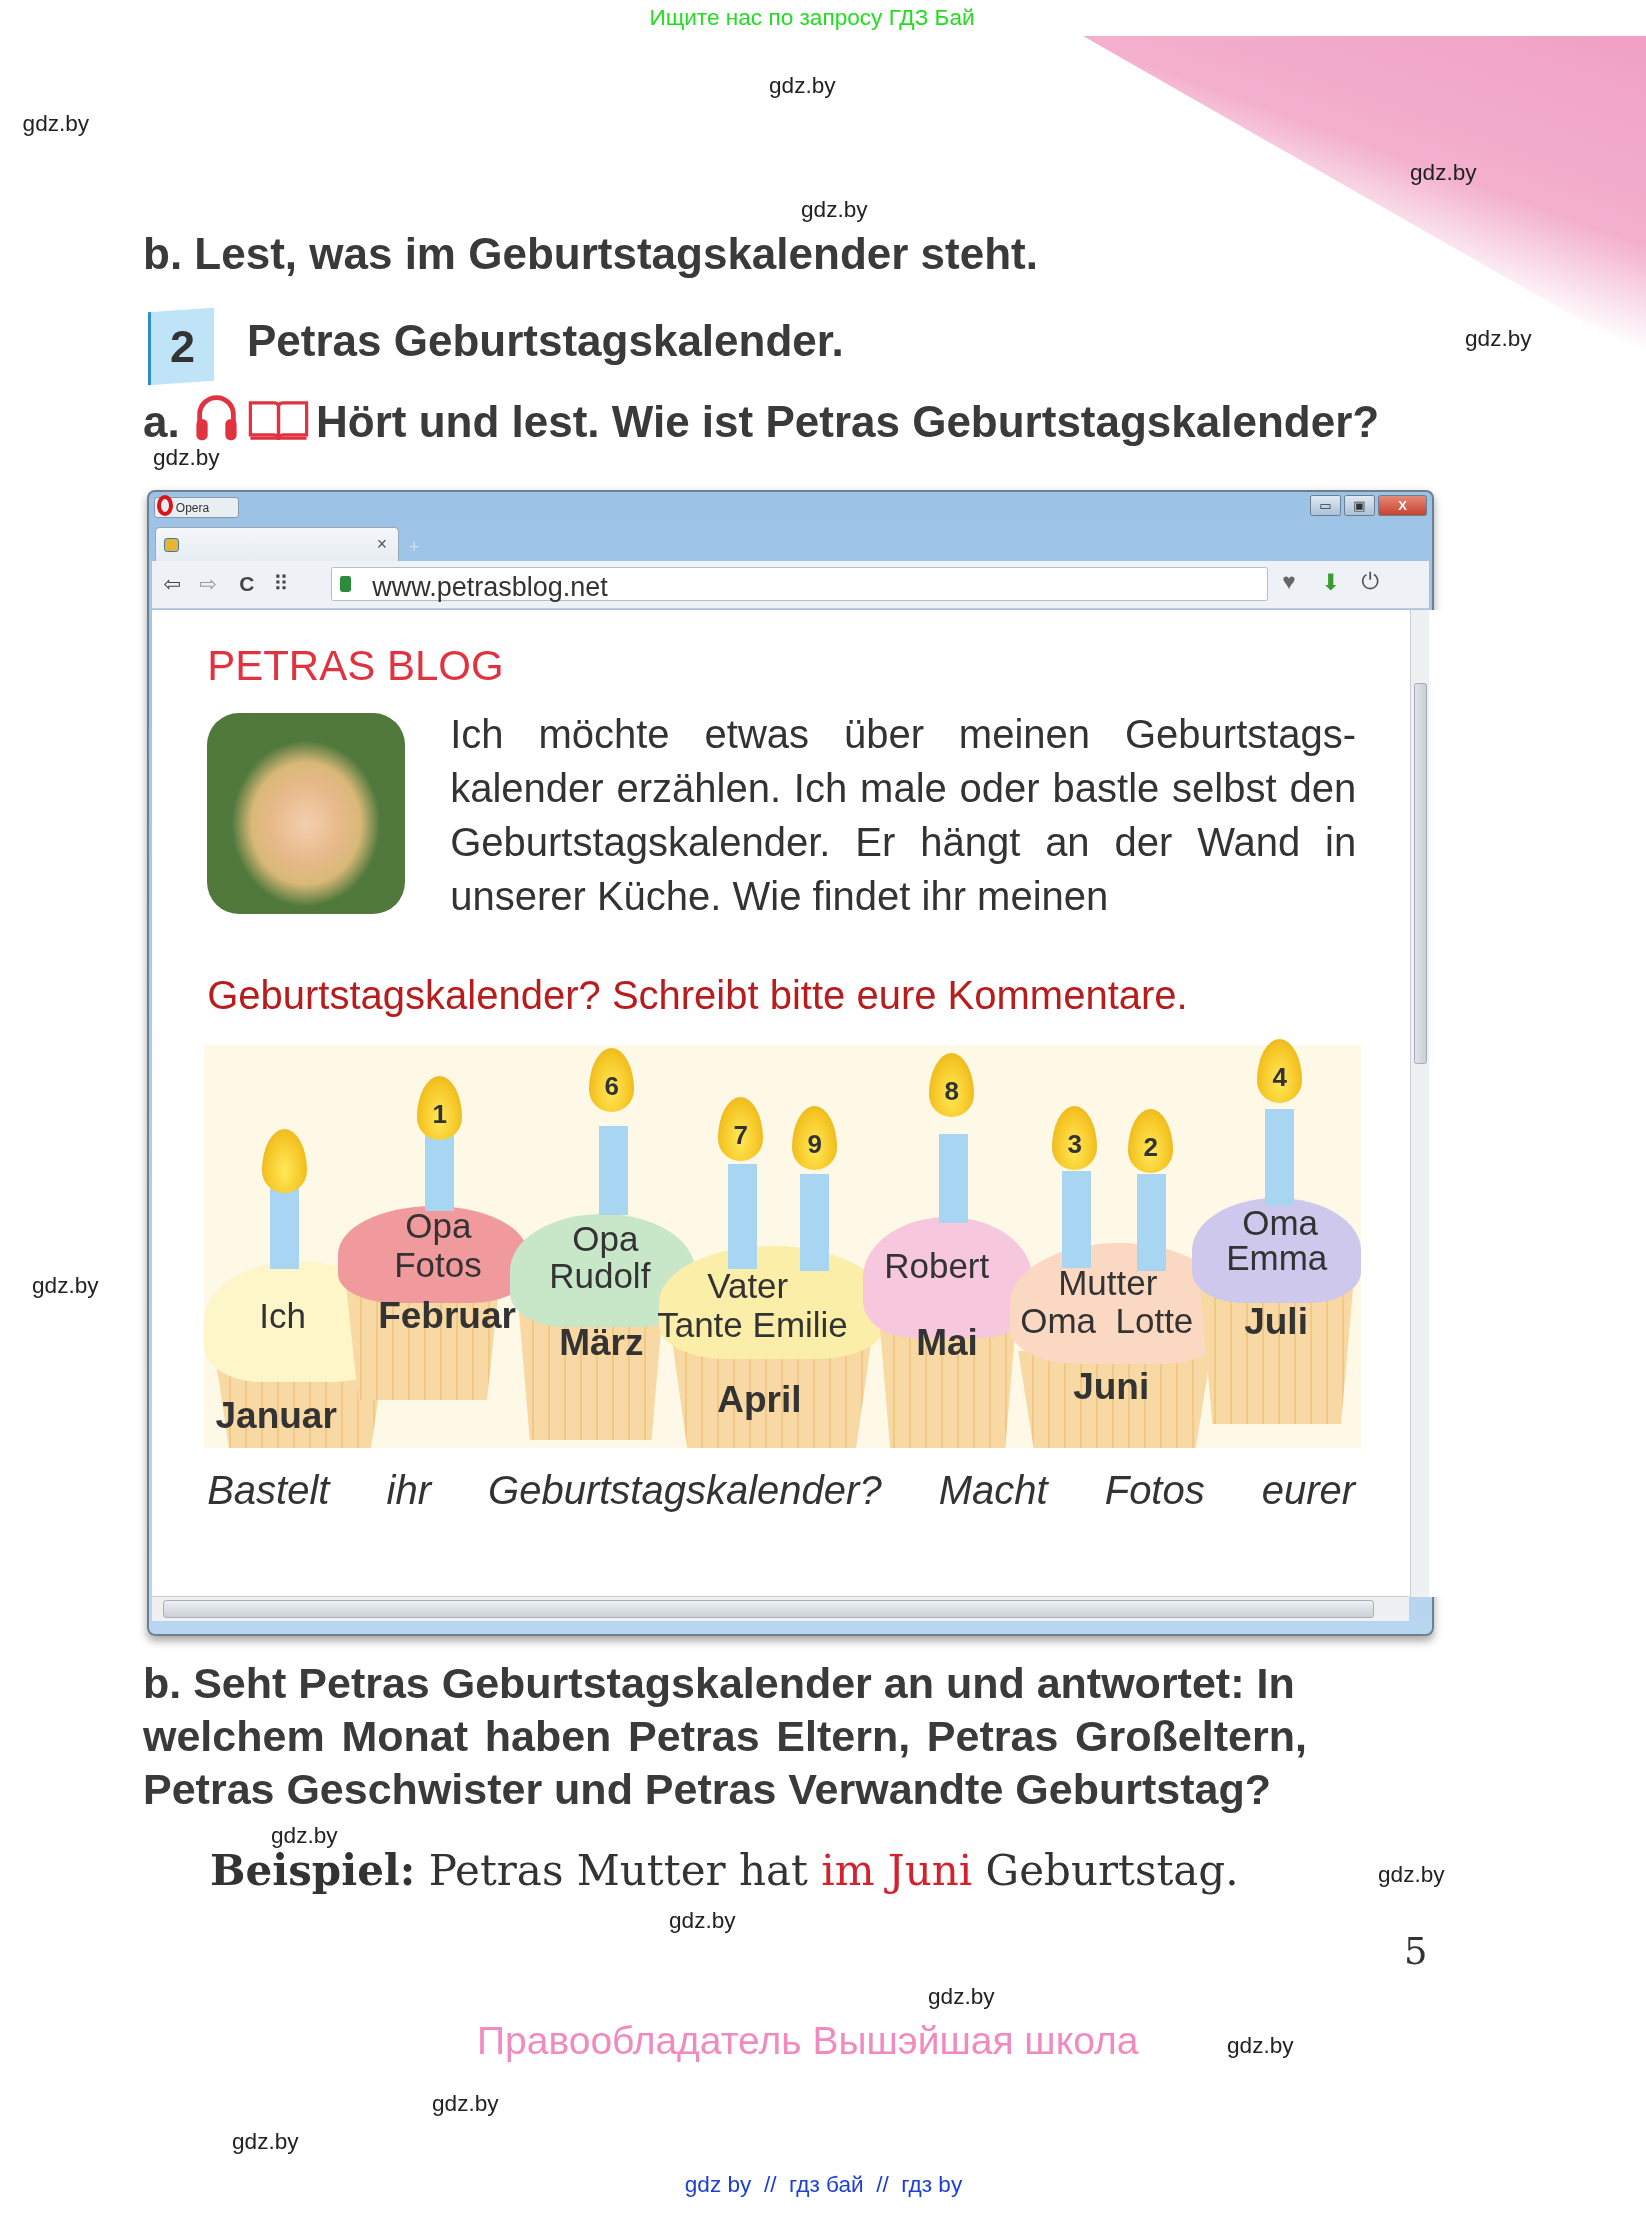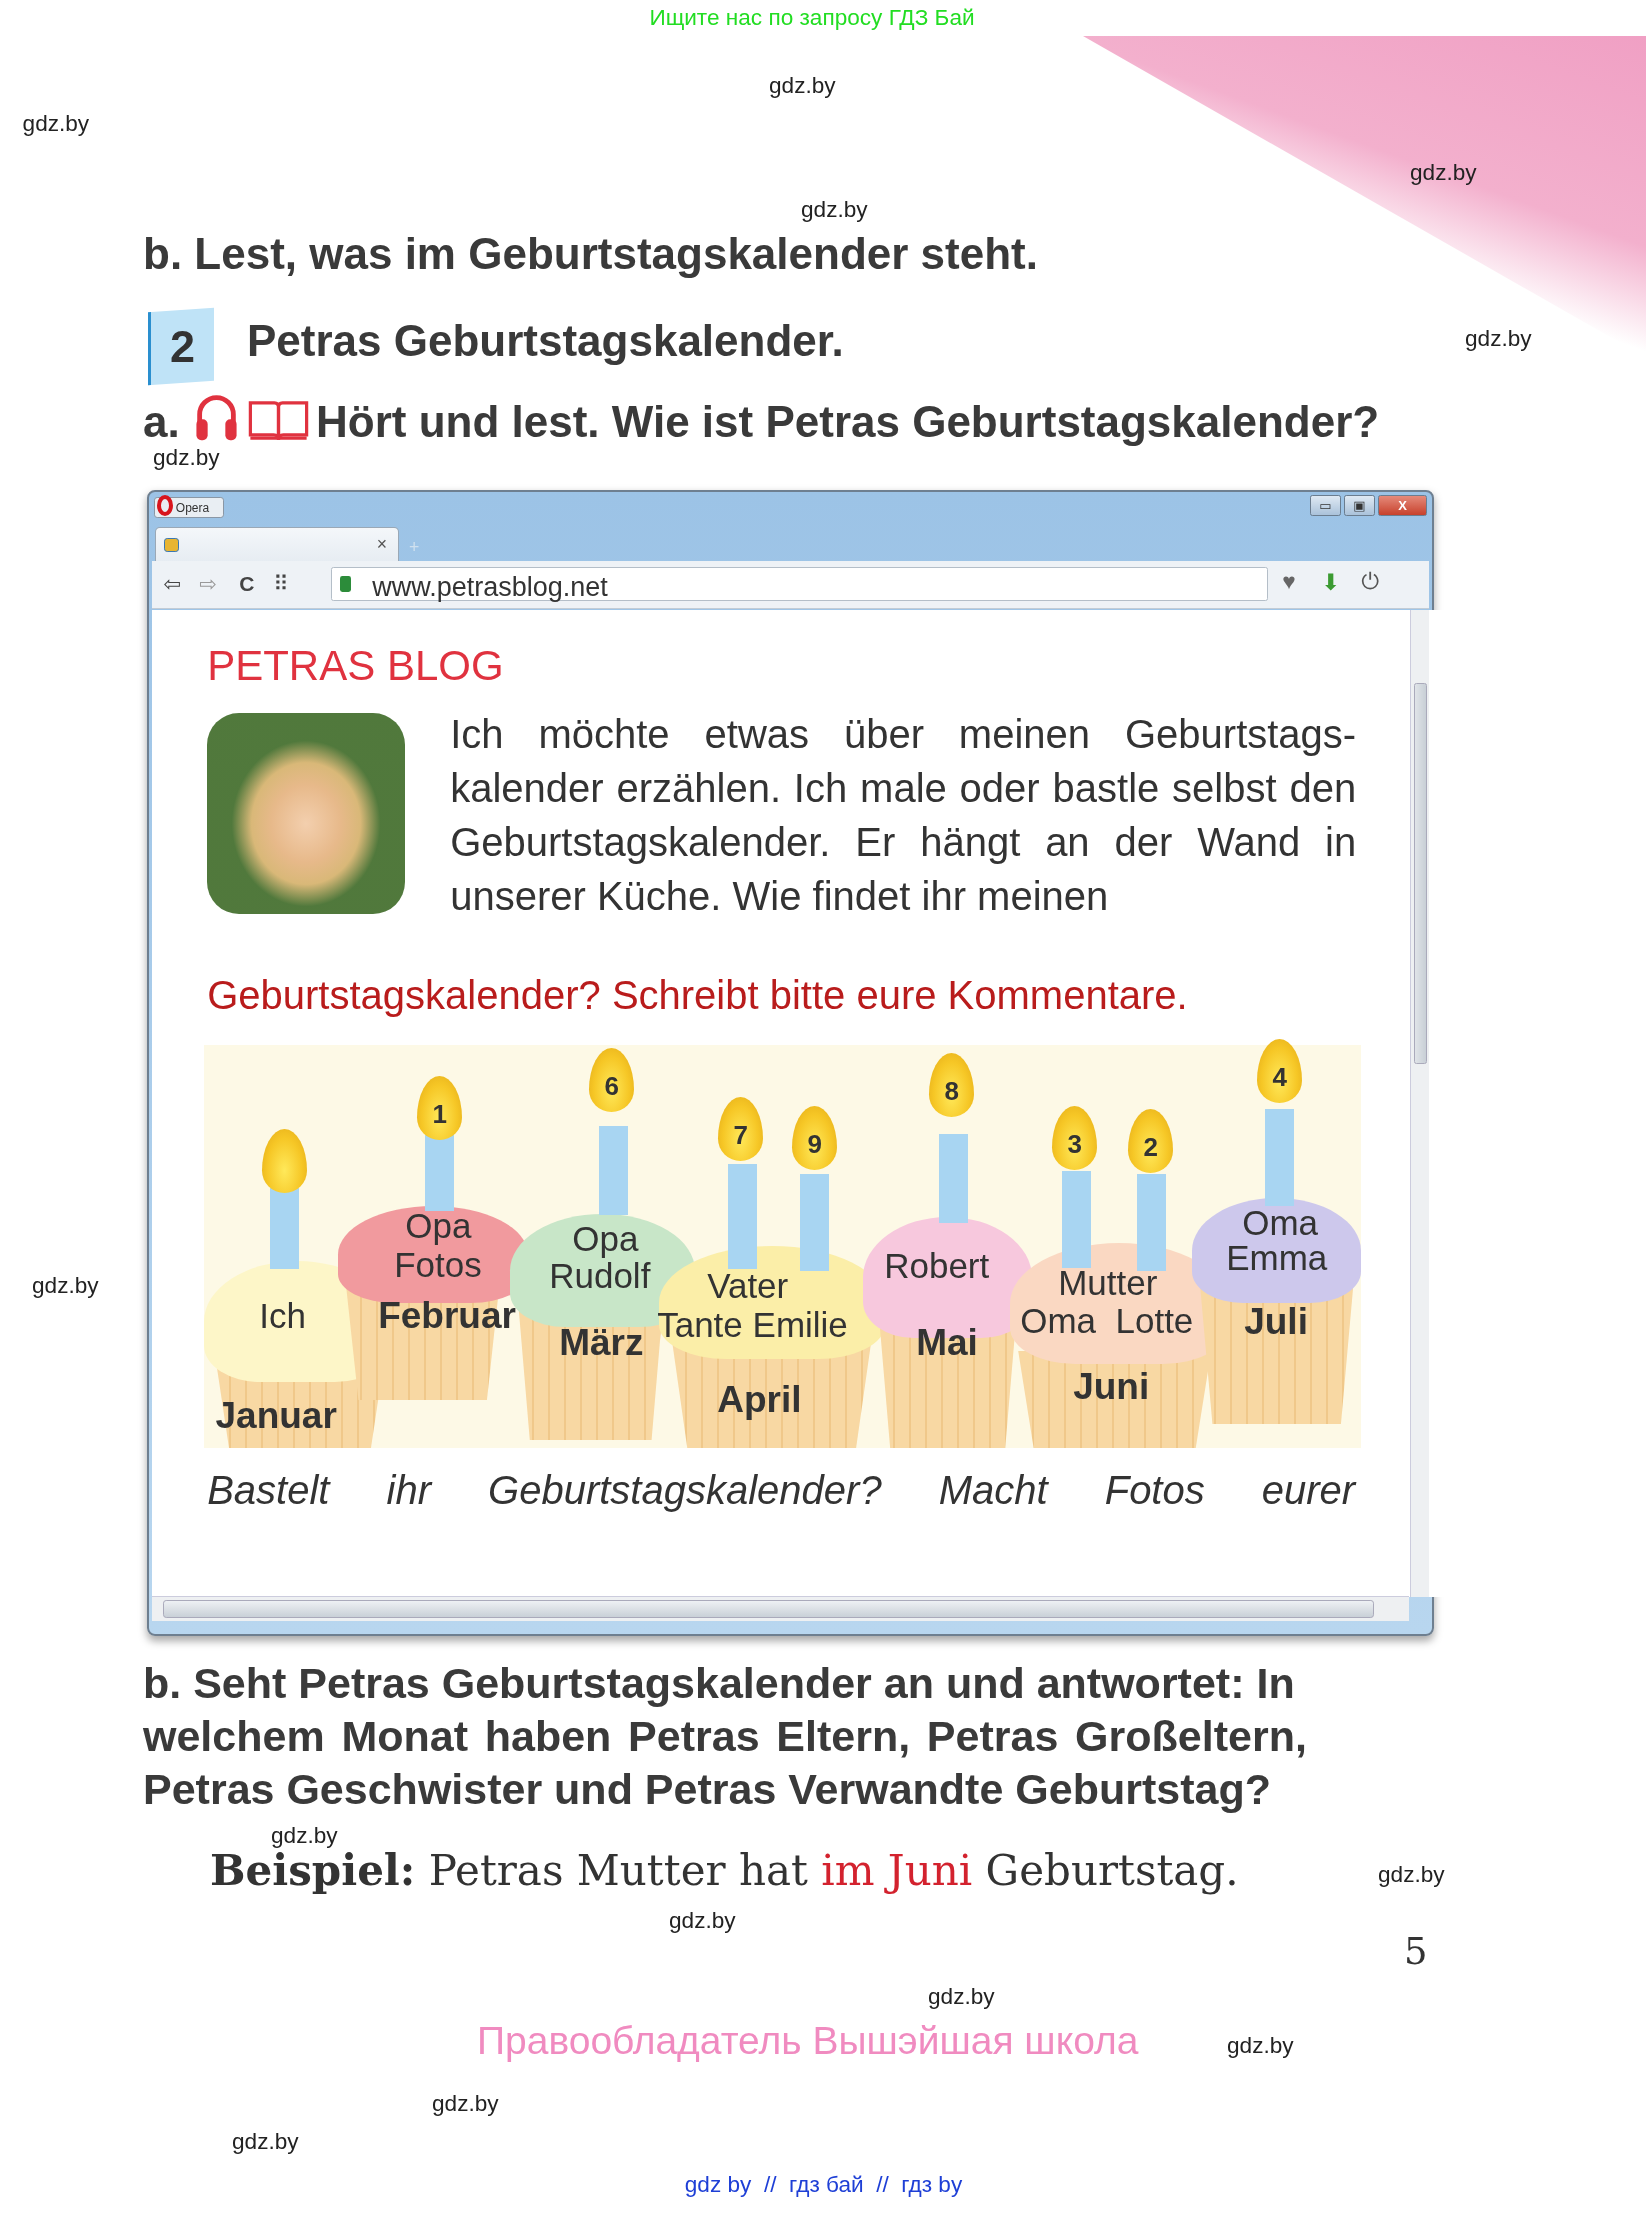--- a/index.html
+++ b/index.html
@@ -6,21 +6,21 @@
   body{width:1647px;height:2216px;position:relative;background:#fff;overflow:hidden;font-family:"Liberation Sans",sans-serif;color:#3a3a3a;}
   .abs{position:absolute;}
   .corner{position:absolute;right:0;top:36px;width:564px;height:322px;background:linear-gradient(200deg,#f0a0c4 0%,#f3b0cd 40%,rgba(255,255,255,0) 60%);clip-path:polygon(0 0,100% 0,100% 100%);}
   .wm{position:absolute;font-size:22.6px;color:#222;font-family:"Liberation Sans",sans-serif;}
   .topnote{position:absolute;top:4.8px;left:0;width:1624px;text-align:center;color:#22dd22;font-size:22.6px;}
   .h{position:absolute;font-weight:bold;font-size:44px;color:#3a3a3a;white-space:nowrap;}
   .numbox{position:absolute;left:148px;top:310px;width:63px;height:73px;background:#bfe3f7;border-left:3.2px solid #2a8fcf;transform:skewY(-4deg);}
   .numbox span{display:block;text-align:center;font-size:45px;font-weight:bold;line-height:73px;color:#333;transform:skewY(4deg);}
   
   .browser{position:absolute;left:147px;top:490px;width:1283px;height:1142px;background:linear-gradient(#9cc3e6,#b8d6ef);border:2.4px solid #6e7f90;border-radius:8px;box-shadow:0 4.8px 8px rgba(0,0,0,.35);}
-  .opera-btn{position:absolute;left:4.8px;top:4.8px;width:70px;height:21px;background:#e9eef3;border:0.8px solid #8a97a5;border-radius:3.2px;font-size:12px;line-height:21px;padding-left:21px;box-sizing:border-box;color:#333;}
+  .opera-btn{position:absolute;left:4.8px;top:4.8px;width:85px;height:21px;background:#e9eef3;border:0.8px solid #8a97a5;border-radius:3.2px;font-size:12px;line-height:21px;padding-left:21px;box-sizing:border-box;color:#333;}
   .opera-btn .logo{position:absolute;left:2.4px;top:-3.2px;width:16px;height:21px;border:4px solid #d8141d;border-radius:50%;box-sizing:border-box;}
   .winctl{position:absolute;right:4.8px;top:3.2px;display:flex;gap:3.2px;}
   .winctl div{width:29px;height:19.3px;border:0.8px solid #6b7d8f;border-radius:2.4px;background:linear-gradient(#dfe9f3,#aac2da);font-size:13px;text-align:center;line-height:19.3px;color:#333;}
   .winctl .close{width:47px;background:linear-gradient(#e58a7a,#c7412c);color:#fff;font-weight:bold;}
   .tab{position:absolute;left:6.4px;top:35px;width:242px;height:34px;background:linear-gradient(#f4f7fa,#e6ecf2);border:0.8px solid #9aa8b6;border-bottom:none;border-radius:4.8px 4.8px 0 0;}
   .tab .fav{position:absolute;left:8px;top:9.7px;width:14.5px;height:14.5px;border-radius:3.2px;background:#e8b531;border:1.6px solid #3a78b4;box-sizing:border-box;}
   .tab .x{position:absolute;right:11.3px;top:6.4px;font-size:17.7px;color:#555;}
   .newtab{position:absolute;left:260px;top:45px;font-size:17.7px;color:#cfe0ef;}
   .toolbar{position:absolute;left:3.2px;top:69px;right:3.2px;height:47px;background:#eef2f6;border-bottom:0.8px solid #c3ccd5;}
   .nav{position:absolute;top:11.3px;font-size:21px;color:#444;}

